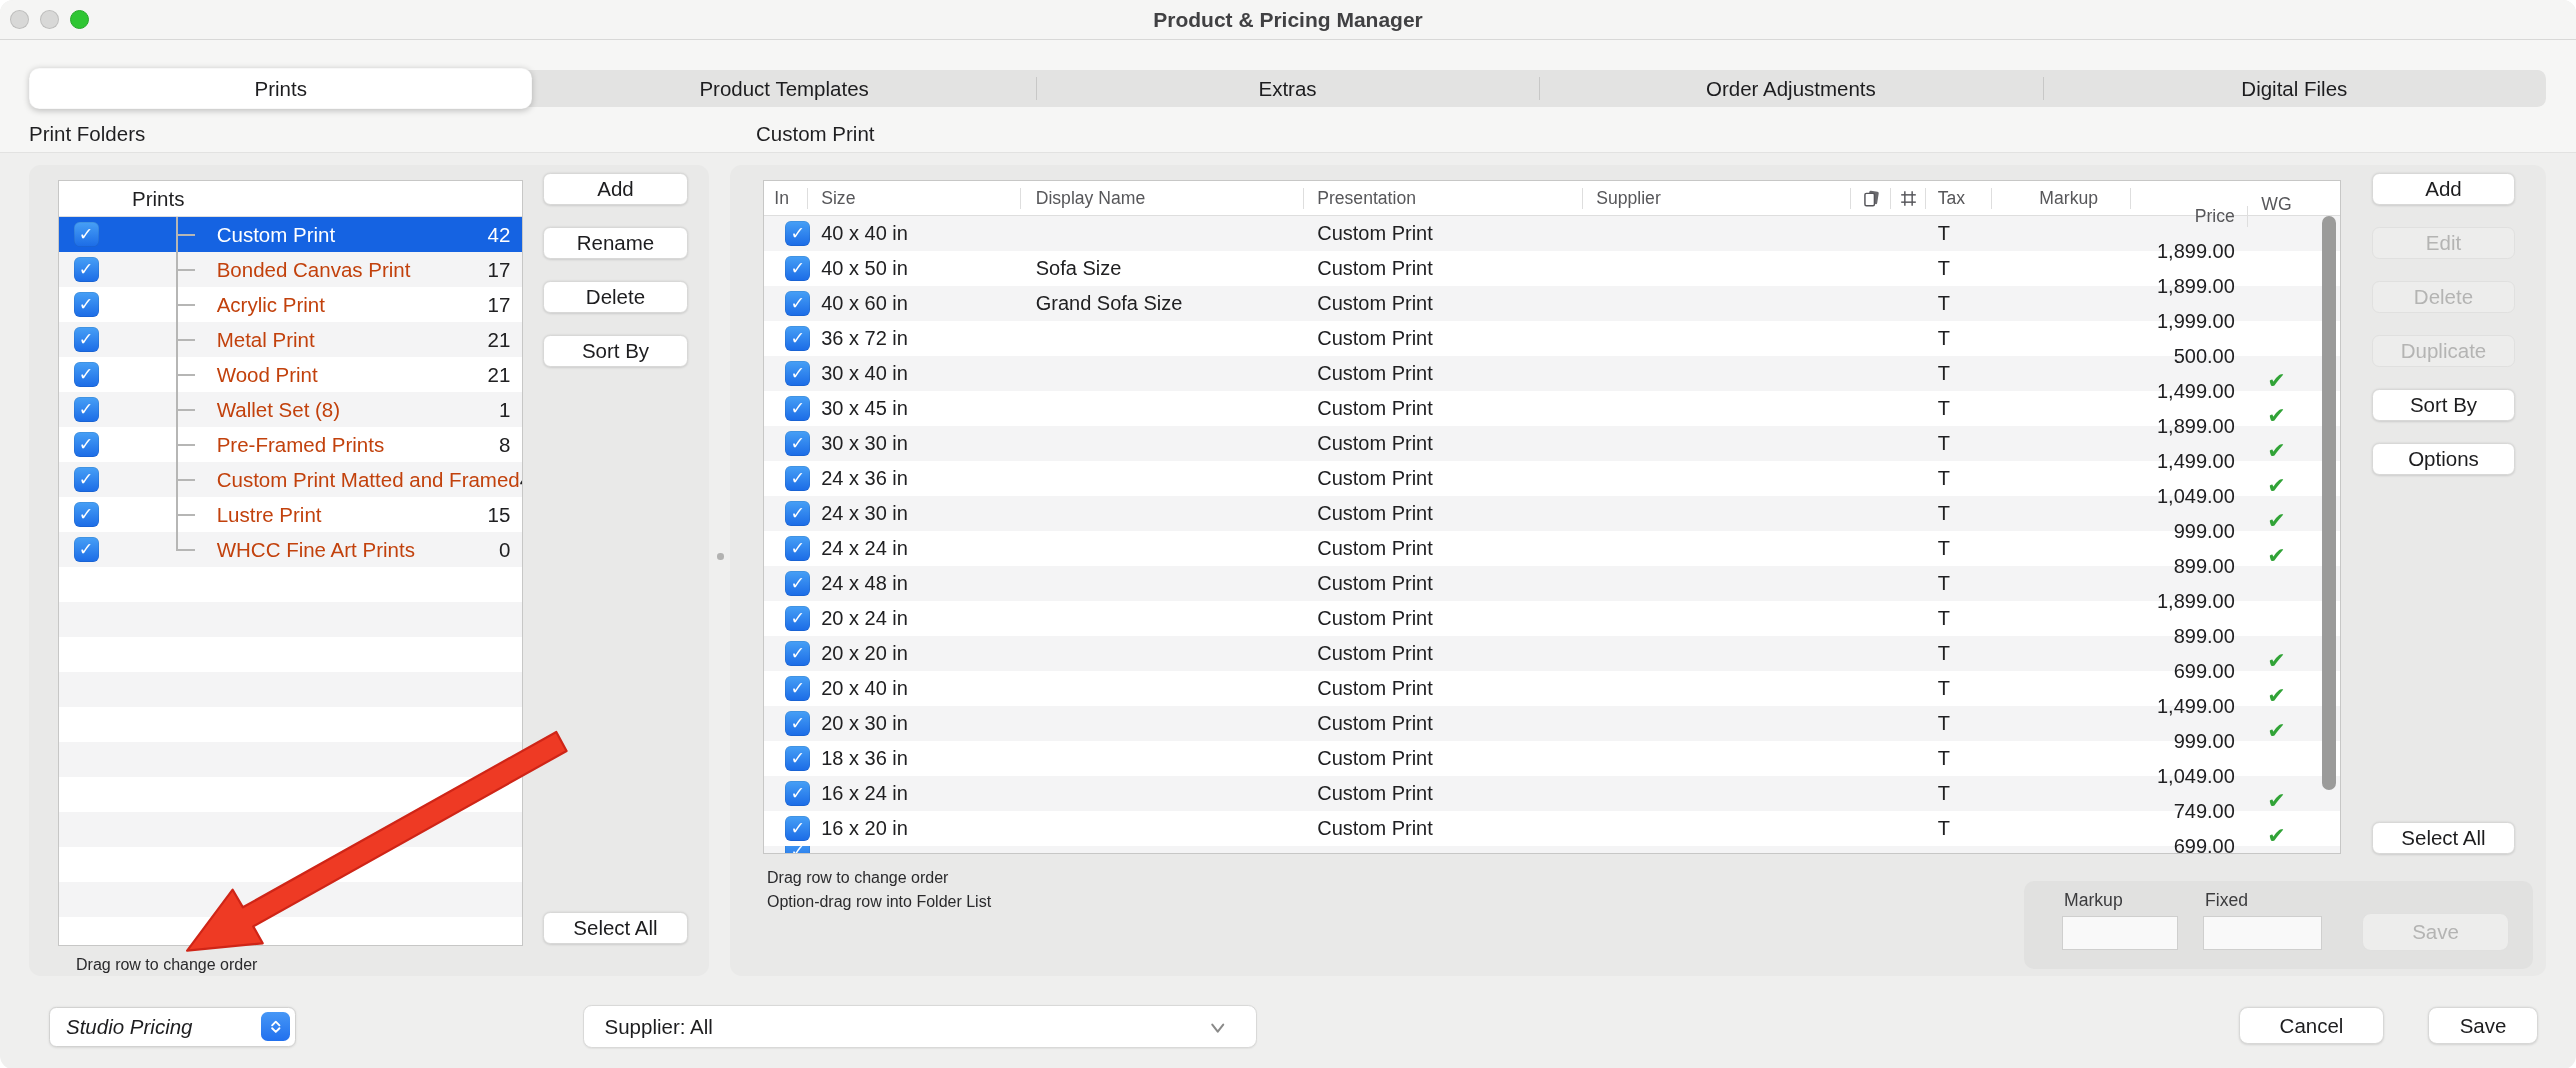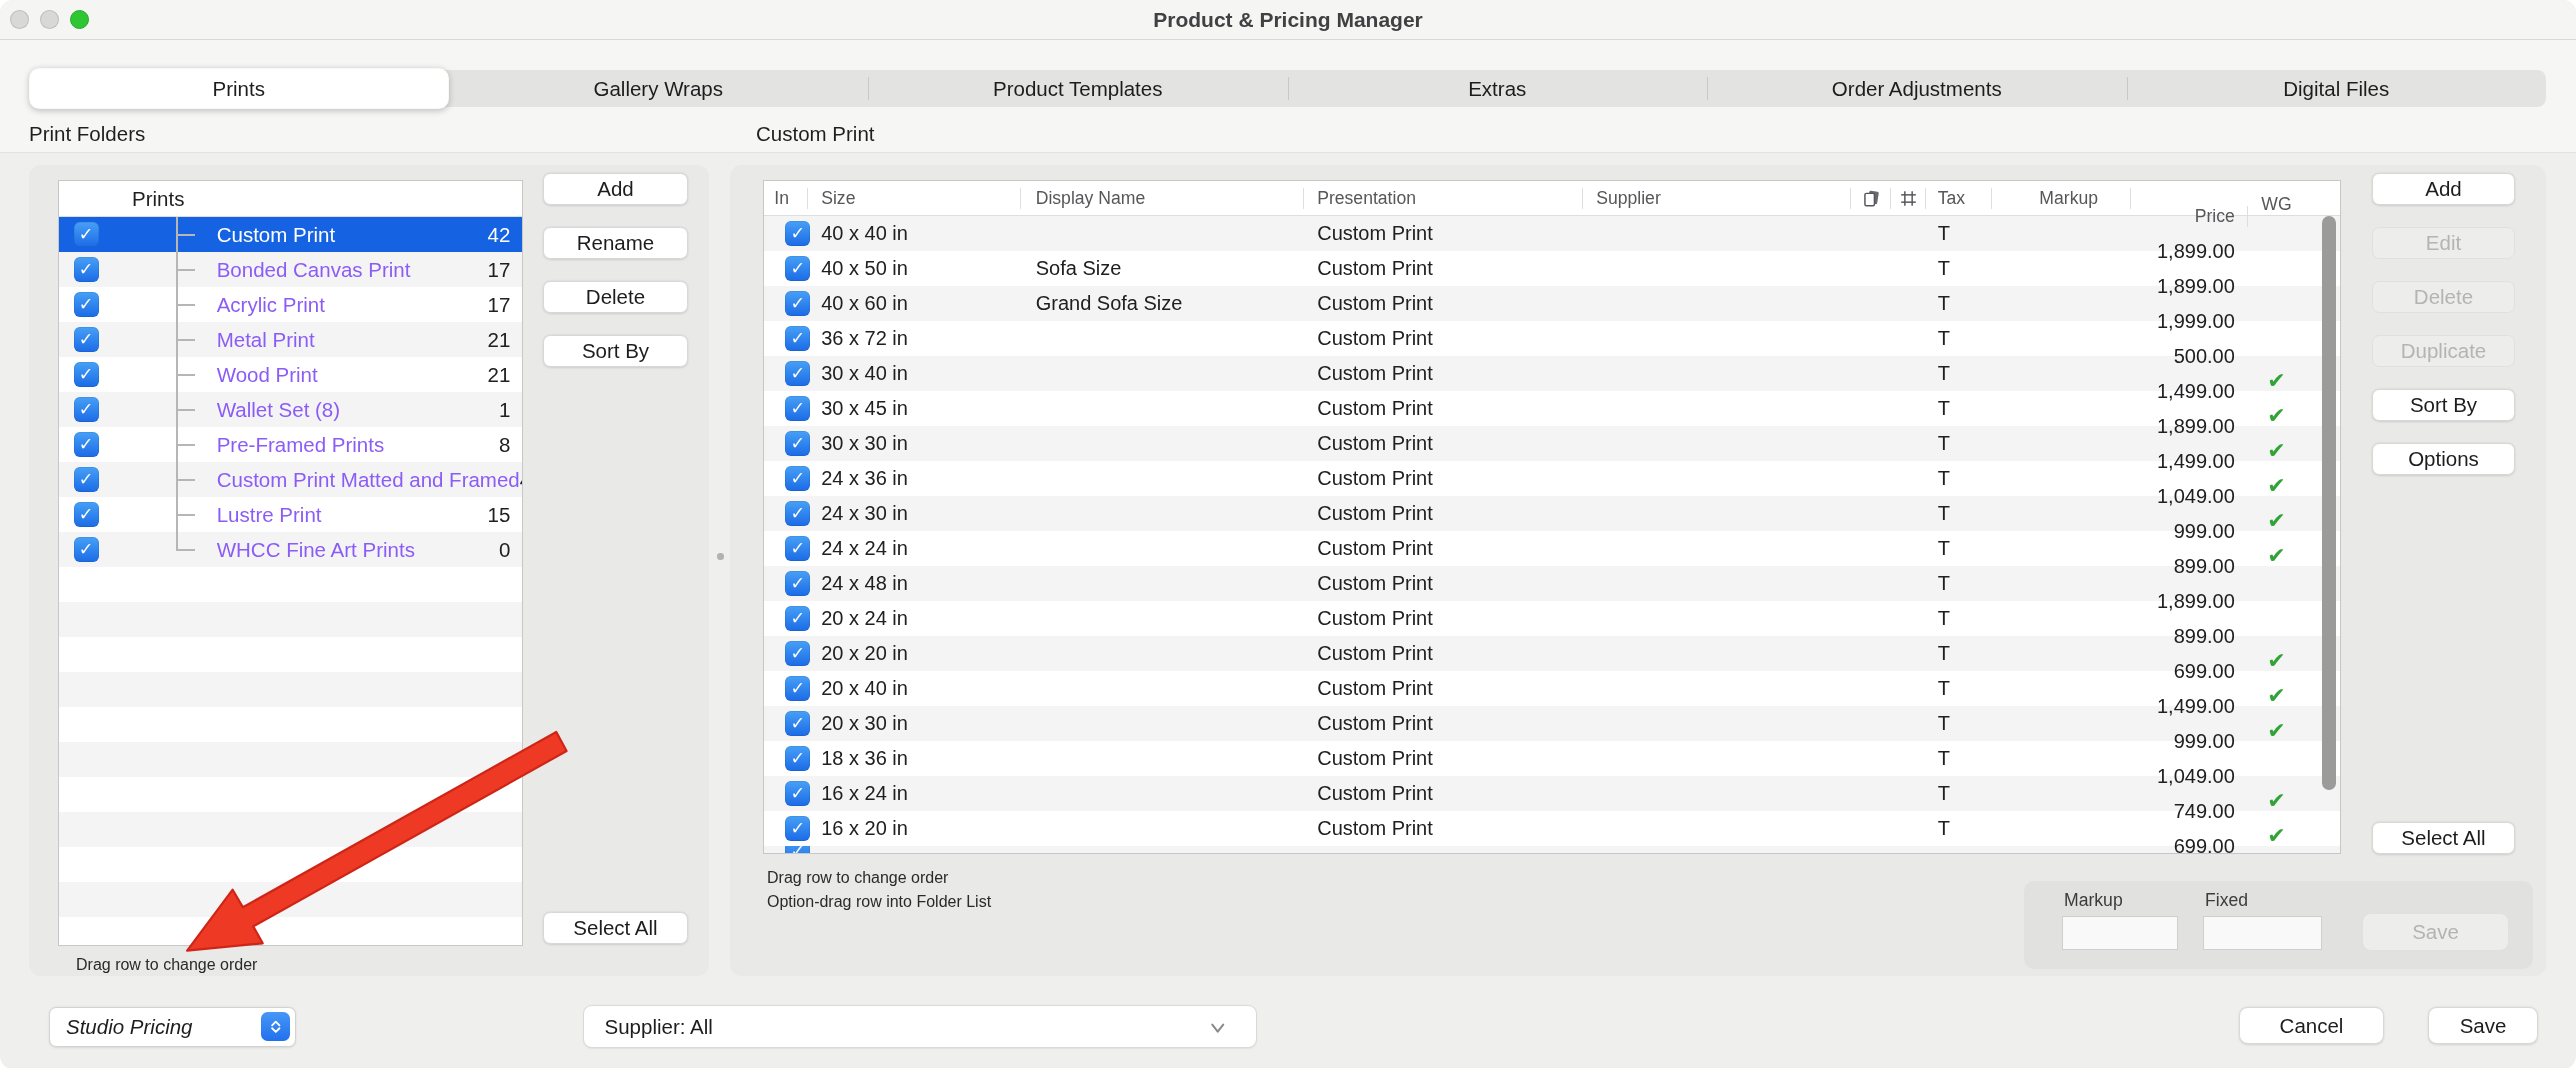--- a/index.html
+++ b/index.html
@@ -46,21 +46,21 @@
   .folder-row{position:relative;height:35px;display:flex;align-items:center;background:#ffffff;}
   .folder-row.stripe{background:#f4f4f5;}
   .folder-row.selected{background:#1563e2;}
   .folder-row .vline{position:absolute;left:117px;top:0;bottom:0;width:1.5px;background:#b6b6b5;}
   .folder-row.last .vline{bottom:auto;height:17.6px;}
   .folder-row .tick{position:absolute;left:117px;top:17px;width:19px;height:1.5px;background:#b6b6b5;}
   .cb{width:25px;height:25px;border-radius:5.9px;background:linear-gradient(#47a0f6,#1b6be6);
     box-shadow:inset 0 0 0 0.7px rgba(0,0,0,.10);display:flex;align-items:center;justify-content:center;flex:none;}
   .cb .ck{color:#fff;font-family:"DejaVu Sans",sans-serif;font-size:17.6px;font-weight:bold;line-height:1;}
   .folder-row .cb{margin-left:14.7px;}
-  .fname{margin-left:118px;font-size:20.5px;color:#8b5cf6;white-space:nowrap;}
+  .fname{margin-left:118px;font-size:20.5px;color:#c2410c;white-space:nowrap;}
   .fcount{margin-left:auto;padding-right:11.7px;font-size:20.5px;color:#202022;}
   .folder-row.selected .fname,.folder-row.selected .fcount{color:#ffffff;}
   #left-hint{position:absolute;left:47px;top:791px;font-size:16px;color:#2a2a2c;}
 
   
   .lbtn{left:514px;width:145px;}
 
   
   #table{position:absolute;left:33px;top:15.4px;width:1578px;height:674px;background:#ffffff;
     border:0.7px solid #c7c7c6;box-sizing:border-box;overflow:hidden;}
@@ -133,23 +133,20 @@
     <div class="tl" id="tl-min"></div>
     <div class="tl" id="tl-zoom"></div>
   </div>
 
   <div id="topband">
     <div id="tabbar">
         <div class="seg selected">
           <span>Prints</span>
         </div>
         <div class="seg">
-          <span>Gallery Wraps</span>
-        </div>
-        <div class="seg">
           <span>Product Templates</span>
         </div>
         <div class="seg">
           <span>Extras</span>
         </div>
         <div class="seg">
           <span>Order Adjustments</span>
         </div>
         <div class="seg">
           <span>Digital Files</span>

